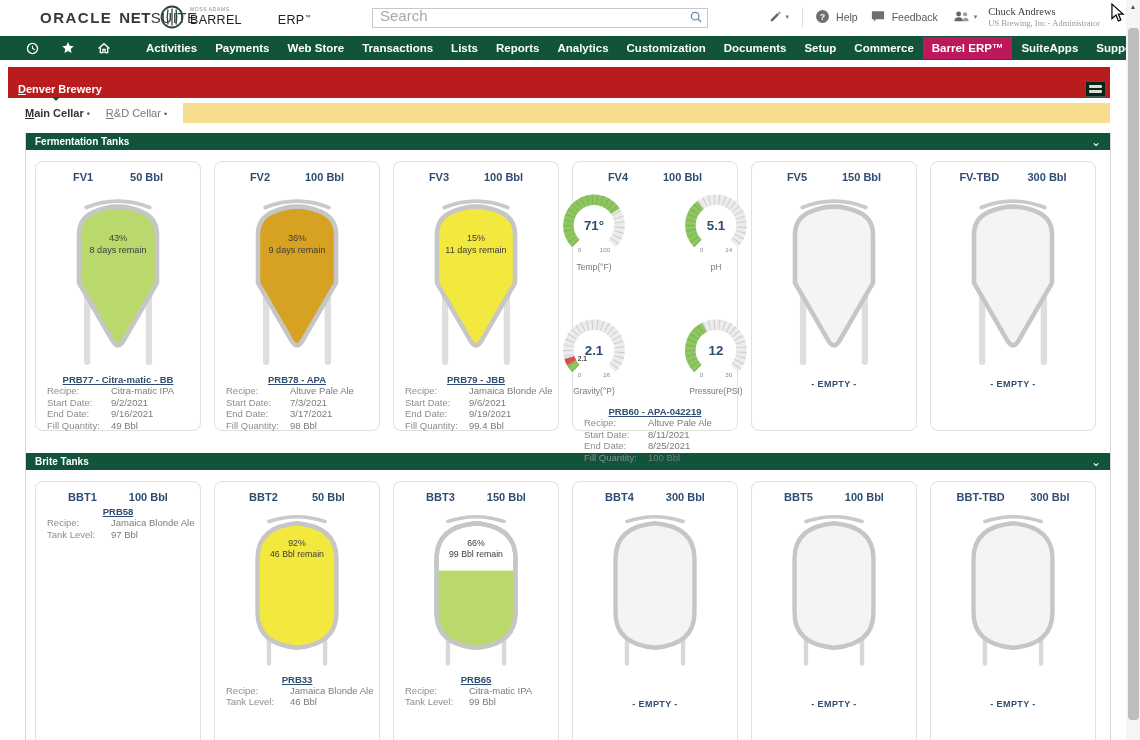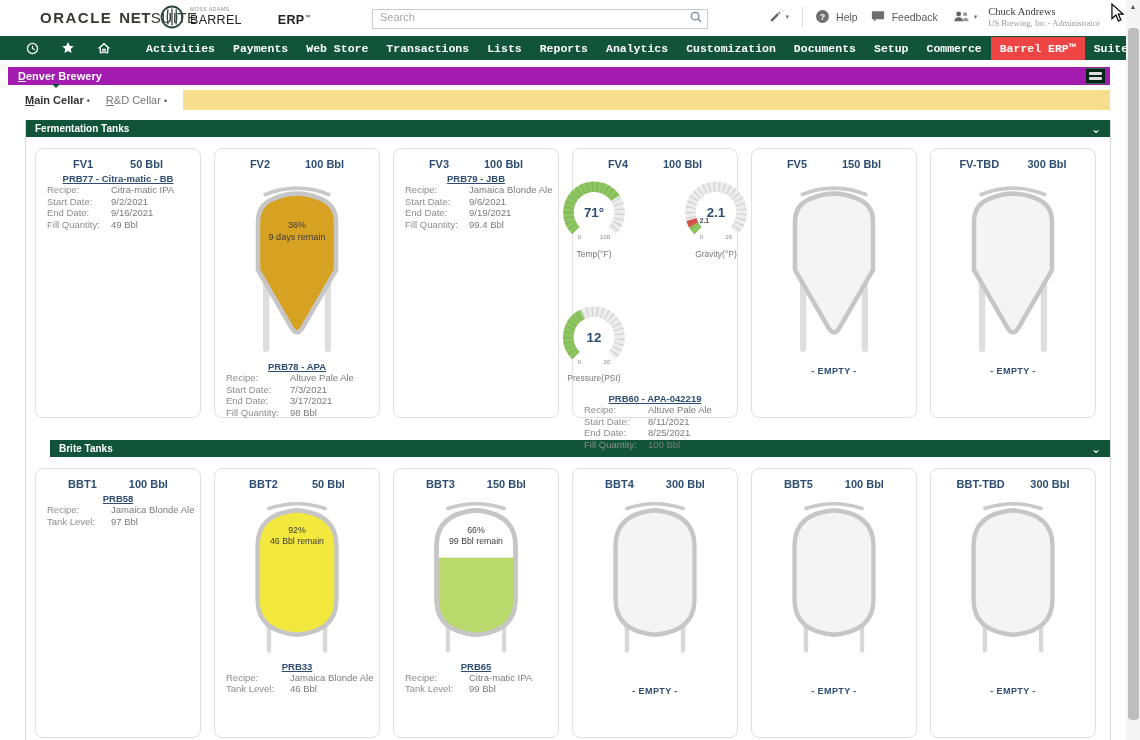--- a/index.html
+++ b/index.html
@@ -10,67 +10,67 @@
   .topbar{height:36px;position:relative;background:#fff;}
   .brand{position:absolute;left:40px;top:9px;display:flex;align-items:baseline;}
   .oracle{font-weight:bold;font-size:15px;letter-spacing:1.5px;color:#3a3632;}
   .netsuite{font-size:15px;color:#3a3632;margin-left:7px;letter-spacing:.5px;}
   .netsuite .nsbold{font-weight:bold;}
   .barrel-brand{position:absolute;left:160px;top:5px;display:flex;align-items:center;gap:6px;}
   .bb-circle{width:24px;height:24px;}
   .bb-text{line-height:1;}
   .bb-top{font-size:5px;color:#8a8a8a;letter-spacing:.6px;margin-bottom:2px;}
   .bb-main{font-size:12.5px;color:#222;letter-spacing:.3px;}
-  .bb-main .erpb{font-weight:bold;padding-left:36px;}
+  .bb-main .erpb{font-weight:normal;padding-left:36px;}
   .bb-main sup{font-size:6px;}
   .search-wrap{position:absolute;left:372px;top:7px;width:336px;height:20px;}
   .search-wrap input{width:100%;height:100%;box-sizing:border-box;border:1px solid #c9c9c9;
-       font-family:inherit;font-size:11px;padding:0 22px 4px 7px;color:#444;outline:none;}
+       font-family:inherit;font-size:15px;padding:0 22px 4px 7px;color:#444;outline:none;}
   .search-wrap input::placeholder{color:#a8a8a8;}
   .search-icon{position:absolute;right:6px;top:4px;}
   .top-right{position:absolute;right:40px;top:5px;display:flex;align-items:center;gap:7px;
        font-size:10.5px;color:#5a5a5a;}
   .tr-caret{font-size:7px;color:#777;margin-left:-3px;}
   .tr-sep{width:1px;height:20px;background:#ddd;margin:0 6px;}
   .help-circle{width:13px;height:13px;border-radius:50%;background:#6f6f6f;color:#fff;
        font-size:9px;font-weight:bold;display:flex;align-items:center;justify-content:center;}
   .user-block{margin-left:4px;line-height:1.25;font-family:Liberation Serif, serif;}
   .user-name{font-size:10.5px;color:#3c3c3c;}
   .user-role{font-size:8.5px;color:#9a9a9a;}
 
   
   .navbar{height:24px;background:#11543a;display:flex;align-items:center;padding-left:26px;}
   .nav-icons{display:flex;align-items:center;gap:22px;margin-right:26px;}
-  .nav-item{color:#fff;font-size:11.5px;font-weight:bold;padding:5px 9px;white-space:nowrap;cursor:pointer;font-family:Liberation Mono, monospace;}
-  .nav-item.active{background:#ef4444;}
-
-  
-  .denver-bar{margin:7px 30px 0 8px;height:18px;background:#a21caf;color:#fff;display:flex;
-       align-items:center;padding:0 5px 0 10px;font-size:11px;font-weight:bold;position:relative;}
+  .nav-item{color:#fff;font-size:11.5px;font-weight:bold;padding:5px 9px;white-space:nowrap;cursor:pointer;}
+  .nav-item.active{background:#be185d;}
+
+  
+  .denver-bar{margin:7px 30px 0 8px;height:18px;background:#b91c1c;color:#fff;display:flex;
+       align-items:center;padding:13px 5px 0 10px;font-size:11px;font-weight:bold;position:relative;}
   .denver-bar::after{content:"";position:absolute;left:44px;bottom:-7px;border:4px solid transparent;
        border-top-color:#11543a;}
   .layout-icon{margin-left:auto;width:19px;height:14px;background:#03281a;outline:1px solid #3d5f4d;
        display:flex;flex-direction:column;justify-content:center;gap:2px;padding:0 3px;box-sizing:border-box;cursor:pointer;}
   .layout-icon i{display:block;height:3px;background:#dcdcdc;border-radius:1px;}
 
   
   .tab-row{margin:5px 30px 0 25px;height:20px;display:flex;align-items:center;}
   .subtab{font-size:11px;font-weight:bold;color:#333;margin-right:16px;white-space:nowrap;cursor:pointer;}
   .subtab.inactive{color:#777;font-weight:normal;}
   .subtab .dot{font-size:9px;margin-left:3px;color:#555;}
   .ufirst{text-decoration:underline;}
   .yellow-strip{flex:1;height:20px;background:#f7dd8e;}
 
   
   .content-frame{margin:0 29px 0 25px;border-left:1px solid #d6d6d6;border-right:1px solid #d6d6d6;
        height:630px;box-sizing:border-box;background:#fff;}
   .section-header{margin-top:10px;height:17px;background:#11543a;color:#fff;font-size:10px;
        font-weight:bold;display:flex;align-items:center;padding:0 9px;cursor:pointer;}
   .section-header .chev{margin-left:auto;font-size:12px;font-weight:normal;line-height:8px;}
-  .section + .section .section-header{margin-top:22px;margin-left:24px;}
+  .section + .section .section-header{margin-top:22px;}
   .cards{display:flex;gap:13px;padding:11px 9px 0 9px;}
 
   
   .card{width:166px;height:270px;box-sizing:border-box;border:1px solid #e0e0e0;border-radius:8px;
        padding-top:9px;background:#fff;flex:none;}
   .card-title{display:flex;justify-content:space-evenly;font-size:11px;font-weight:bold;color:#2e4d72;}
   .tank-viz{display:flex;justify-content:center;}
   .tank-viz.ferm{margin-top:10px;}
   .tank-viz.brite{margin-top:8px;}
   .tank-viz.gauges{display:grid;grid-template-columns:76px 76px;column-gap:4px;row-gap:6px;
@@ -209,20 +209,30 @@
       <div class="section-header">
         <span>Fermentation Tanks</span>
         <span class="chev">⌄</span>
       </div>
       <div class="cards">
         <div class="card">
           <div class="card-title">
             <span>FV1</span>
             <span>50 Bbl</span>
           </div>
+          <div class="tank-viz ferm">
+            <svg viewBox="0 0 130 196" width="118">
+    <path d="M31,110 L31,186" class="leg"></path>
+              <path d="M99,110 L99,186" class="leg"></path>
+    <path d="M30,16 Q65,2 100,16" class="lid"></path>
+    <path d="M22,46 Q22,28 38,21 Q65,9 92,21 Q108,28 108,46 L108,99 L71,163 Q65,173 59,163 L22,99 Z" class="tbody" fill="#b9d96d"></path>
+    <text x="65" y="53" class="tk">43%</text>
+              <text x="65" y="66" class="tk">8 days remain</text>
+            </svg>
+          </div>
           <a class="tank-link">PRB77 - Citra-matic - BB</a>
           <div class="drow">
             <span class="dlab">Recipe:</span>
             <span class="dval">Citra-matic IPA</span>
           </div>
           <div class="drow">
             <span class="dlab">Start Date:</span>
             <span class="dval">9/2/2021</span>
           </div>
           <div class="drow">
@@ -265,20 +275,30 @@
           <div class="drow">
             <span class="dlab">Fill Quantity:</span>
             <span class="dval">98 Bbl</span>
           </div>
         </div>
         <div class="card">
           <div class="card-title">
             <span>FV3</span>
             <span>100 Bbl</span>
           </div>
+          <div class="tank-viz ferm">
+            <svg viewBox="0 0 130 196" width="118">
+    <path d="M31,110 L31,186" class="leg"></path>
+              <path d="M99,110 L99,186" class="leg"></path>
+    <path d="M30,16 Q65,2 100,16" class="lid"></path>
+    <path d="M22,46 Q22,28 38,21 Q65,9 92,21 Q108,28 108,46 L108,99 L71,163 Q65,173 59,163 L22,99 Z" class="tbody" fill="#f3e83d"></path>
+    <text x="65" y="53" class="tk">15%</text>
+              <text x="65" y="66" class="tk">11 days remain</text>
+            </svg>
+          </div>
           <a class="tank-link">PRB79 - JBB</a>
           <div class="drow">
             <span class="dlab">Recipe:</span>
             <span class="dval">Jamaica Blonde Ale</span>
           </div>
           <div class="drow">
             <span class="dlab">Start Date:</span>
             <span class="dval">9/6/2021</span>
           </div>
           <div class="drow">
@@ -300,20 +320,31 @@
     <svg viewBox="0 0 80 68" width="76">
       <path d="M 20.9 53.1 A 27 27 0 1 1 59.1 53.1" class="garc-bg"></path>
       <path d="M 20.9 53.1 A 27 27 0 1 1 62.6 19.2" class="garc-val"></path>
 
       <path d="M 20.9 53.1 A 27 27 0 1 1 59.1 53.1" class="garc-ticks"></path>
       <text x="40" y="39" class="gval">71°</text>
       <text x="23" y="62" class="gmm" text-anchor="start">0</text>
       <text x="57" y="62" class="gmm" text-anchor="end">100</text>
     </svg>
     <div class="glabel">Temp(°F)</div></div>
+            <div class="gauge">
+    <svg viewBox="0 0 80 68" width="76">
+      <path d="M 20.9 53.1 A 27 27 0 1 1 59.1 53.1" class="garc-bg"></path>
+      <path d="M 20.9 53.1 A 27 27 0 0 1 23.5 12.7" class="garc-val"></path>
+
+      <path d="M 20.9 53.1 A 27 27 0 1 1 59.1 53.1" class="garc-ticks"></path>
+      <text x="40" y="39" class="gval">5.1</text>
+      <text x="23" y="62" class="gmm" text-anchor="start">0</text>
+      <text x="57" y="62" class="gmm" text-anchor="end">14</text>
+    </svg>
+    <div class="glabel">pH</div></div>
             <div class="gauge">
     <svg viewBox="0 0 80 68" width="76">
       <path d="M 20.9 53.1 A 27 27 0 1 1 59.1 53.1" class="garc-bg"></path>
       <path d="M 20.9 53.1 A 27 27 0 0 1 15.2 44.7" class="garc-val"></path>
       <path d="M 16.5 47.3 A 27 27 0 0 1 14.1 41.6" class="garc-mark"></path>
                 <text x="23" y="45" class="gmark">2.1</text>
       <path d="M 20.9 53.1 A 27 27 0 1 1 59.1 53.1" class="garc-ticks"></path>
       <text x="40" y="39" class="gval">2.1</text>
       <text x="23" y="62" class="gmm" text-anchor="start">0</text>
       <text x="57" y="62" class="gmm" text-anchor="end">26</text>

